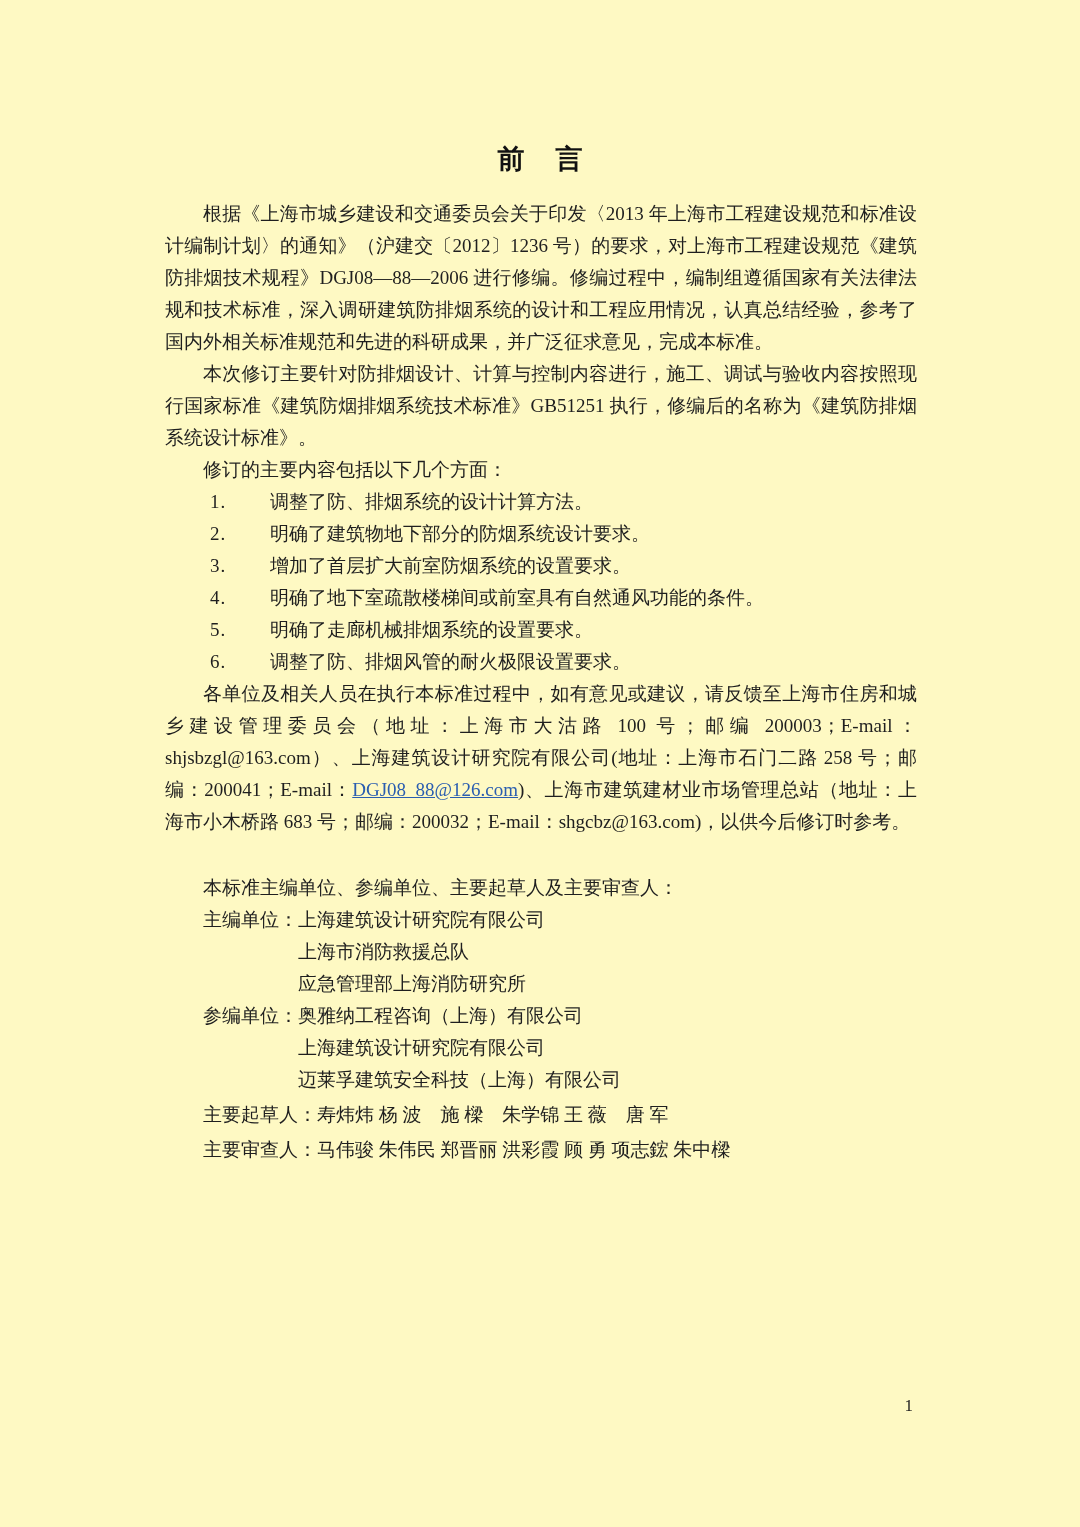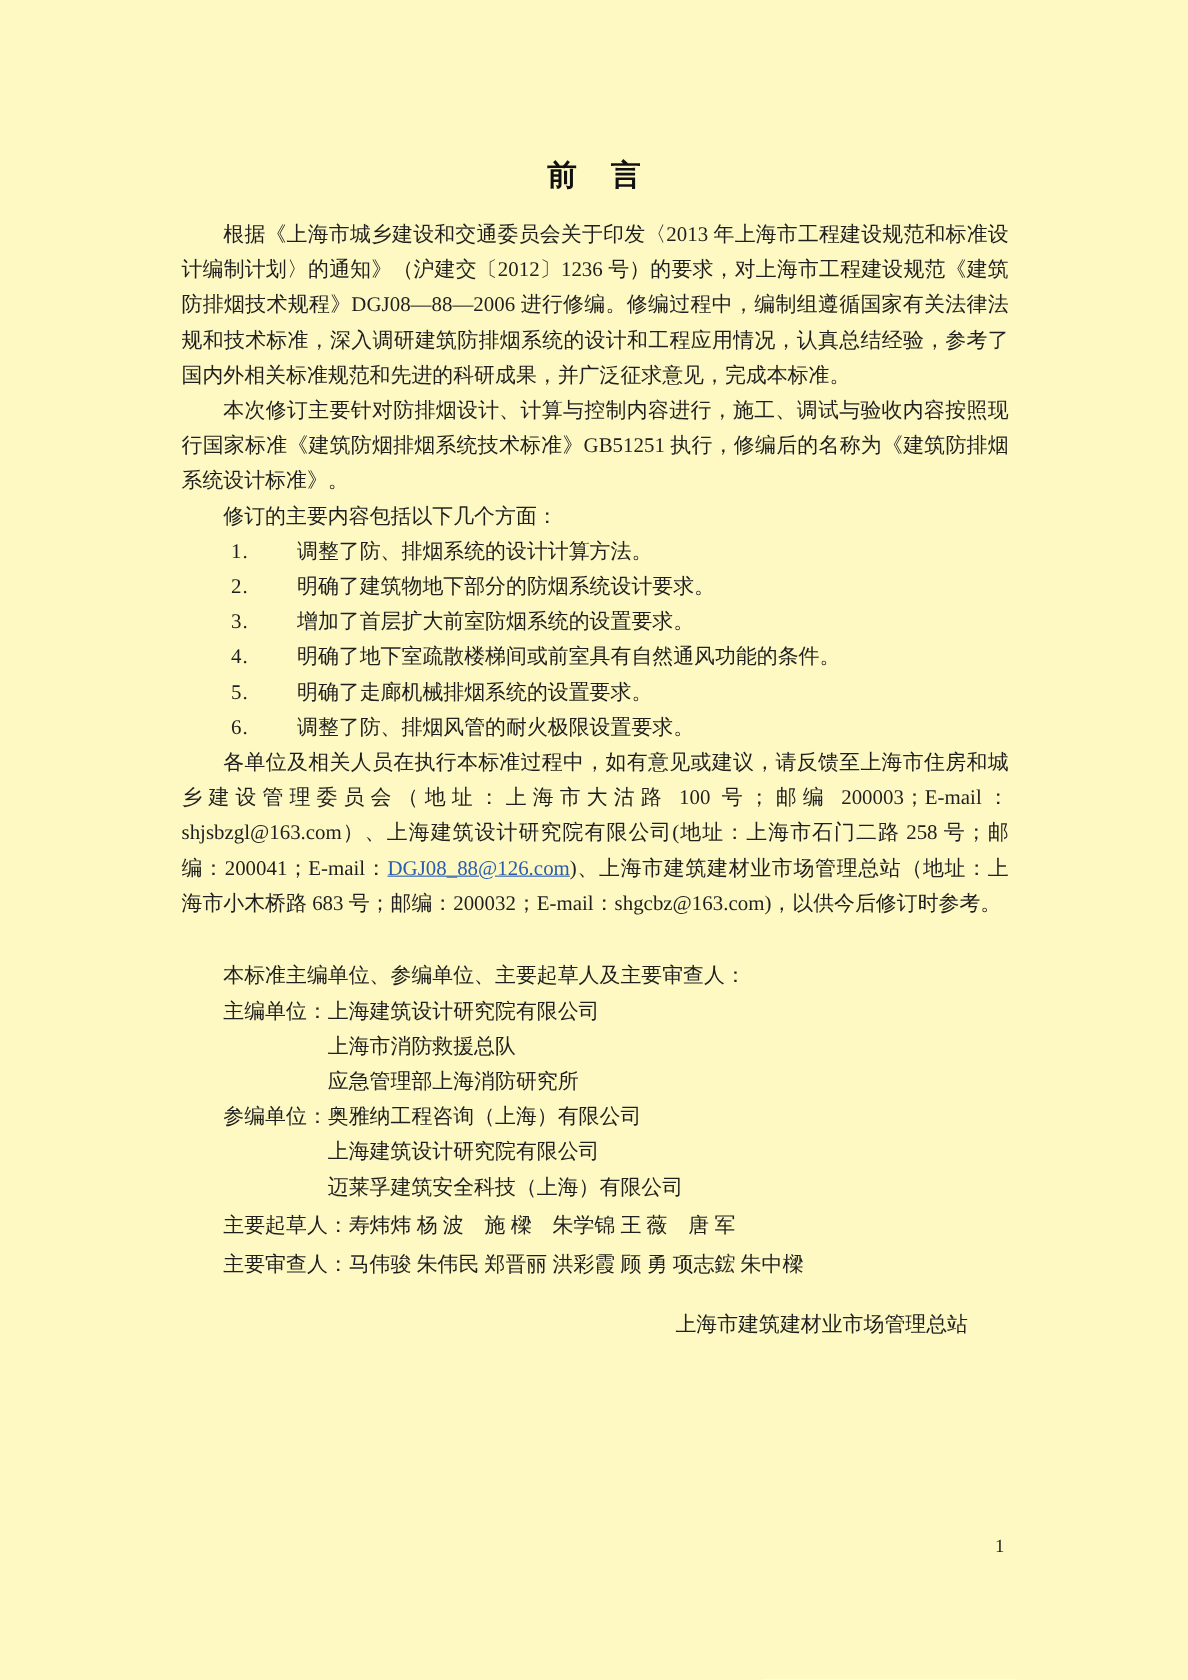--- a/index.html
+++ b/index.html
@@ -121,18 +121,17 @@
 
         <p class="credit-label-line"><span>参编单位：</span><span>奥雅纳工程咨询（上海）有限公司</span></p>
         <p class="credit-org-line">上海建筑设计研究院有限公司</p>
         <p class="credit-org-line">迈莱孚建筑安全科技（上海）有限公司</p>
 
         <p class="credit-label-line drafters-line"><span>主要起草人：</span><span>寿炜炜 杨 波　施 樑　朱学锦 王 薇　唐 军</span></p>
 
         <p class="credit-label-line drafters-line"><span>主要审查人：</span><span>马伟骏 朱伟民 郑晋丽 洪彩霞 顾 勇 项志鋐 朱中樑</span></p>
       </div>
 
-      <p class="signoff-line">上海市建筑建材业市场管理总站</p>
     </div>
   </div>
 
   <div class="page-number">1</div>
 </div>
 
 </body></html>

